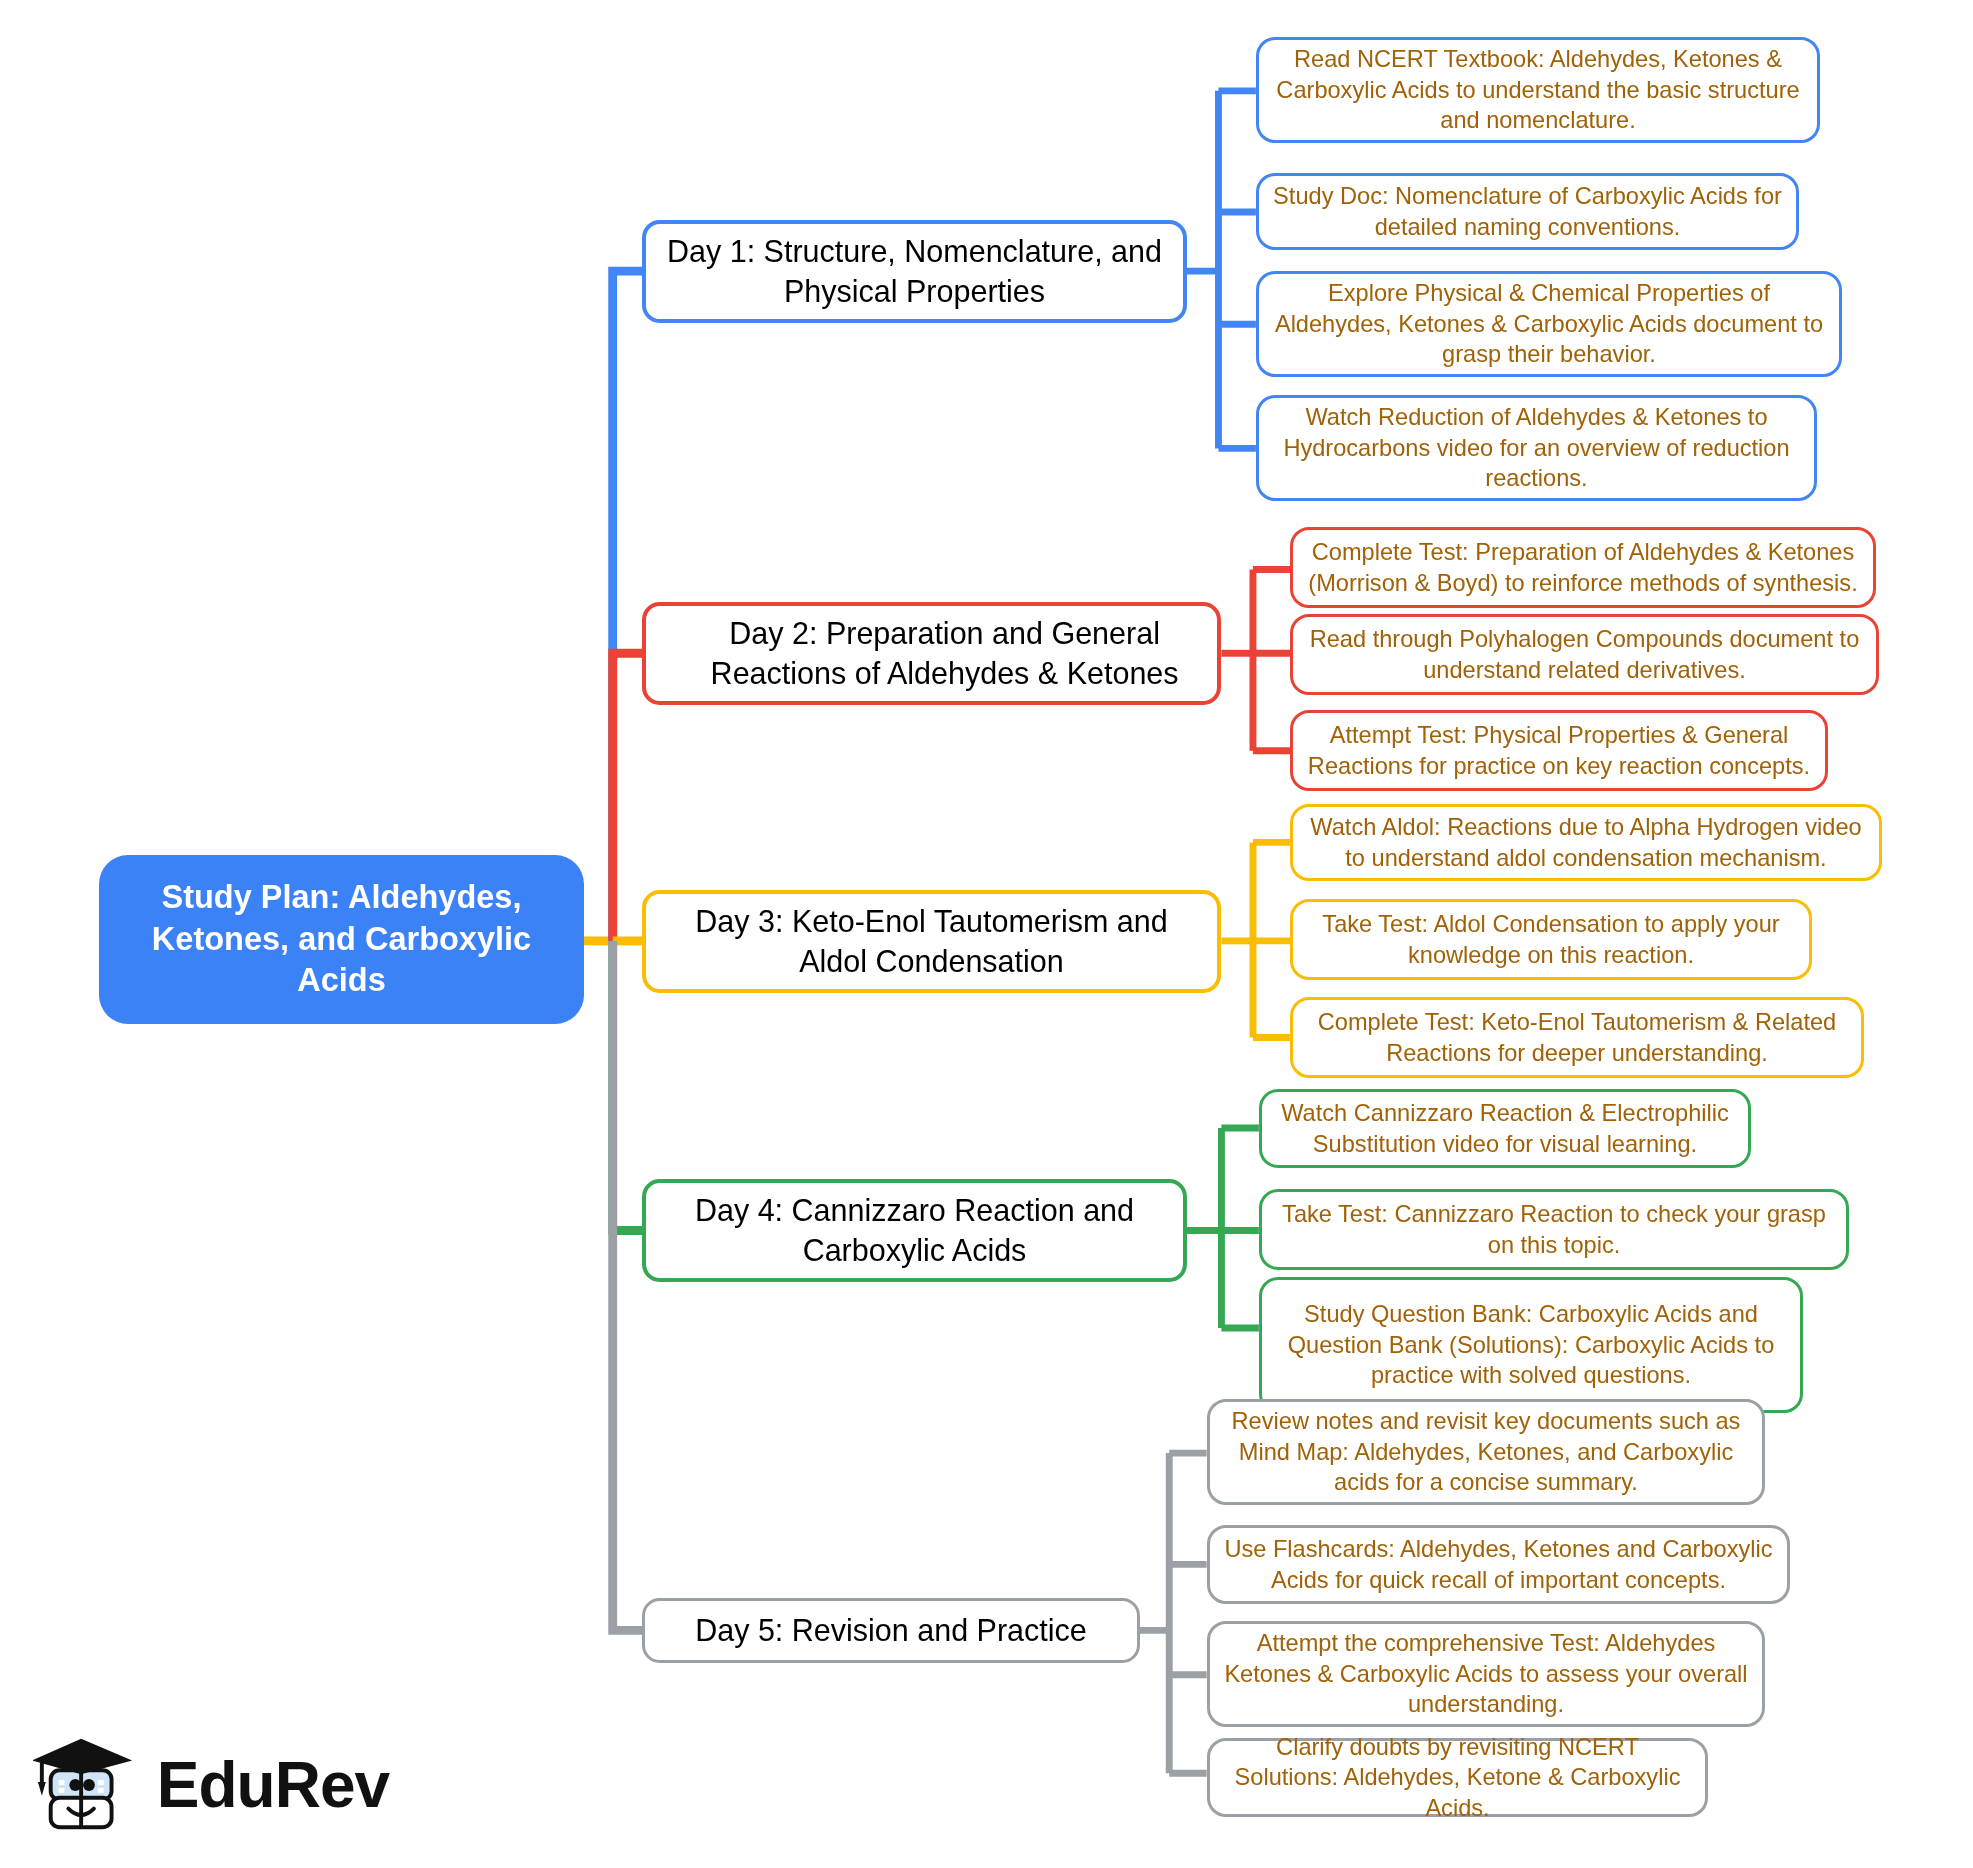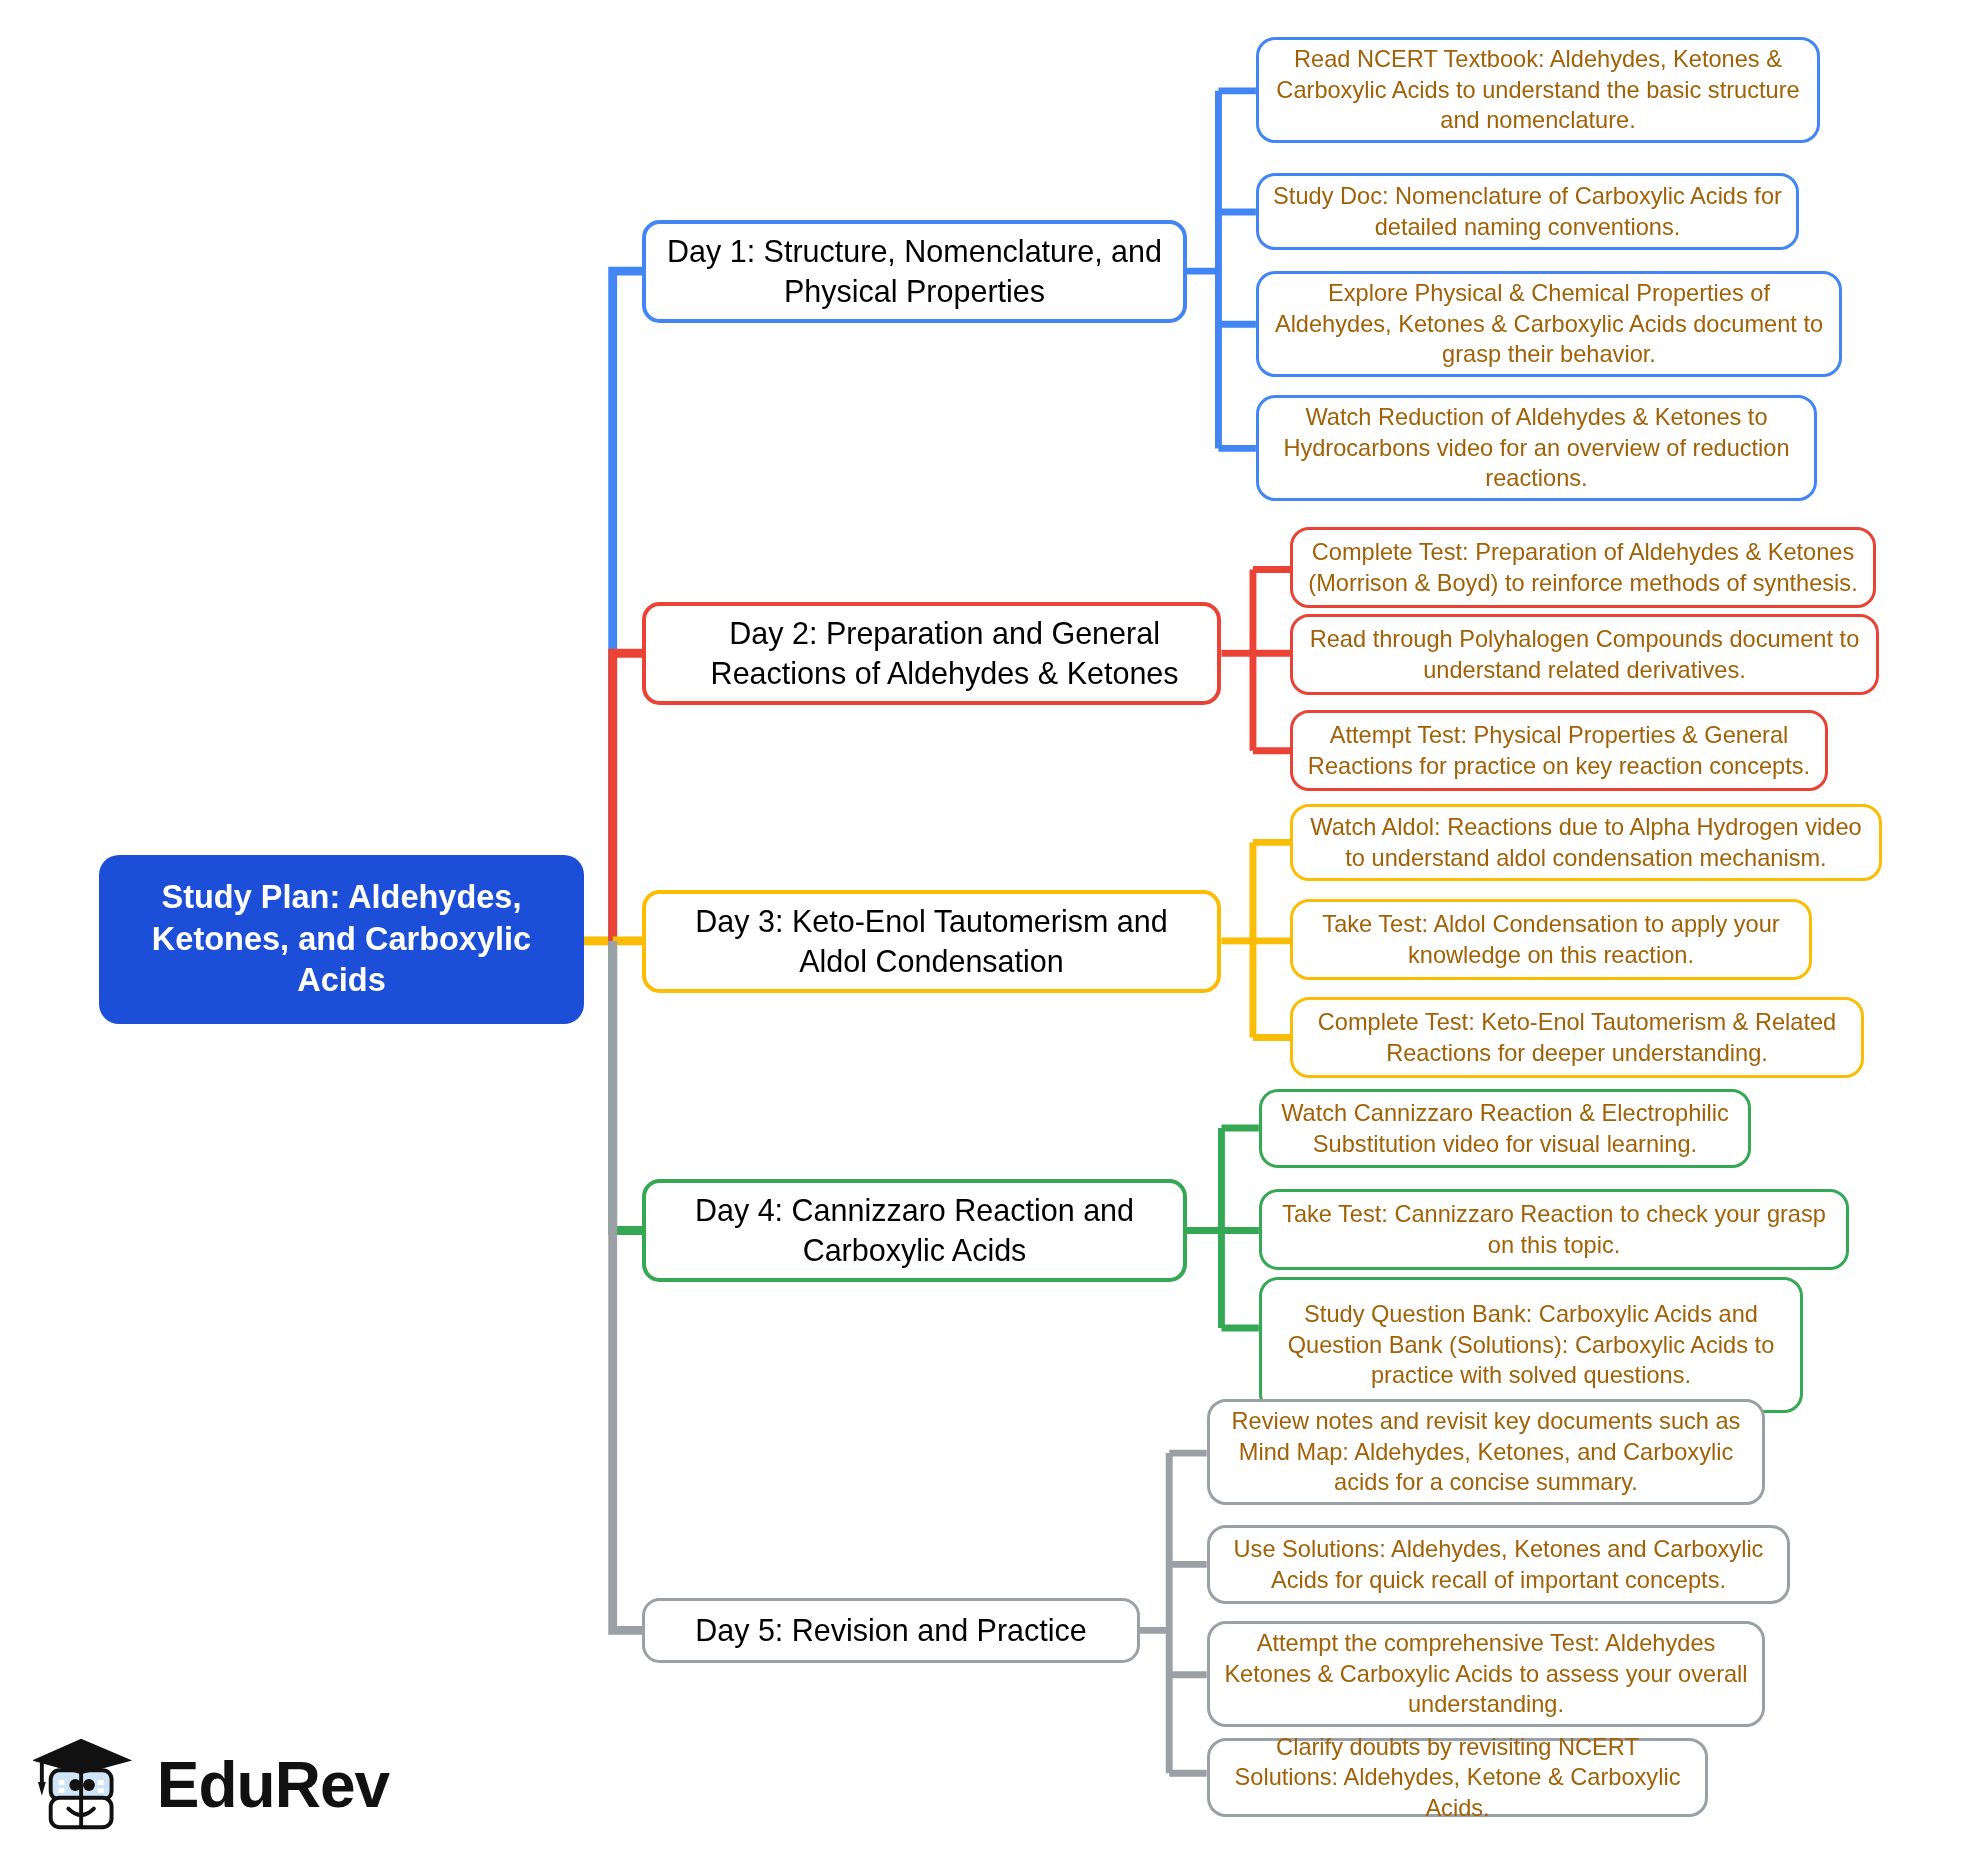--- a/index.html
+++ b/index.html
@@ -30,23 +30,23 @@
   .node {
     position: absolute;
     box-sizing: border-box;
     display: flex;
     align-items: center;
     justify-content: center;
     text-align: center;
     background: #ffffff;
   }
   .root-node {
-    background: #1d4ed8;
+    background: #3b82f6;
     color: #ffffff;
-    border-radius: 20px;
+    border-radius: 29px;
     font-weight: bold;
     font-size: 32.5px;
     line-height: 1.28;
     padding: 9.9px 15.8px;
   }
   .branch-node {
     border-style: solid;
     border-width: 4.9px;
     border-radius: 17.7px;
     color: #000000;
@@ -210,21 +210,21 @@
 
   <div class="node branch-node gray-branch" style="left:642px; top:1598px; width:498px; height:65px; border-color:#9aa0a6;">
     <span class="node-text">Day 5: Revision and Practice</span>
   </div>
 
   <div class="node leaf-node gray-leaf" style="left:1207px; top:1399px; width:558px; height:106px; border-color:#9aa0a6;">
     <span class="node-text">Review notes and revisit key documents such as Mind Map: Aldehydes, Ketones, and Carboxylic acids for a concise summary.</span>
   </div>
 
   <div class="node leaf-node gray-leaf" style="left:1207px; top:1525px; width:583px; height:79px; border-color:#9aa0a6;">
-    <span class="node-text">Use Solutions: Aldehydes, Ketones and Carboxylic Acids for quick recall of important concepts.</span>
+    <span class="node-text">Use Flashcards: Aldehydes, Ketones and Carboxylic Acids for quick recall of important concepts.</span>
   </div>
 
   <div class="node leaf-node gray-leaf" style="left:1207px; top:1621px; width:558px; height:106px; border-color:#9aa0a6;">
     <span class="node-text">Attempt the comprehensive Test: Aldehydes Ketones &amp; Carboxylic Acids to assess your overall understanding.</span>
   </div>
 
   <div class="node leaf-node gray-leaf" style="left:1207px; top:1738px; width:501px; height:79px; border-color:#9aa0a6;">
     <span class="node-text">Clarify doubts by revisiting NCERT Solutions: Aldehydes, Ketone &amp; Carboxylic Acids.</span>
   </div>
 

